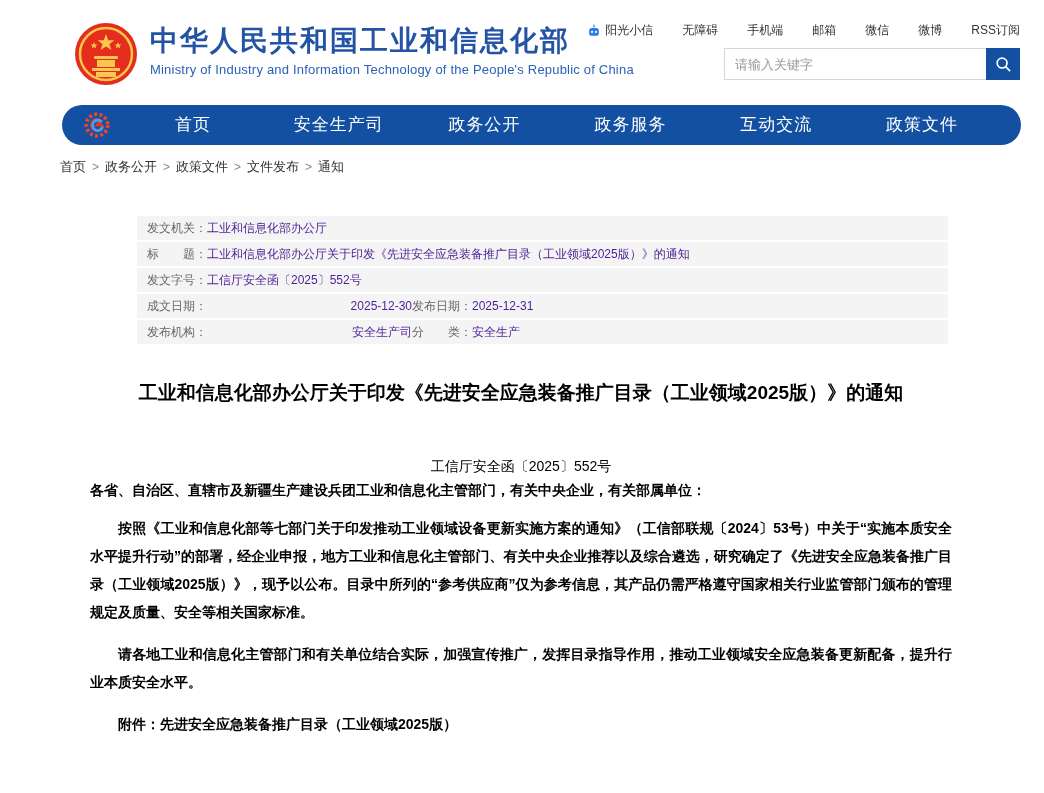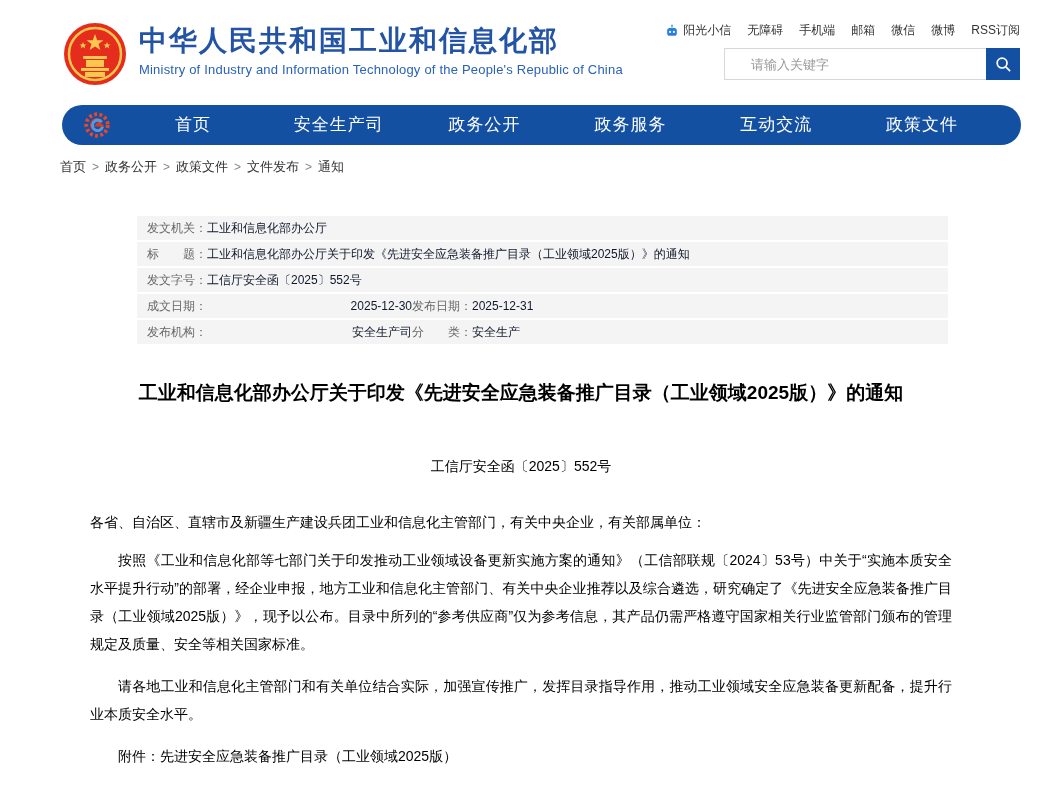--- a/index.html
+++ b/index.html
@@ -3,51 +3,51 @@
 <meta charset="utf-8">
 <style>
   * { margin:0; padding:0; box-sizing:border-box; }
   html,body { background:#fff; }
   body {
     width:1044px; height:793px; position:relative; overflow:hidden;
     font-family:"Liberation Sans", sans-serif; color:#333;
   }
   
   .header { position:relative; height:100px; background:#fff; }
-  .brand { position:absolute; left:63px; top:22px; display:flex; align-items:flex-start; }
+  .brand { position:absolute; left:74px; top:22px; display:flex; align-items:flex-start; }
   .emblem { width:64px; height:64px; flex:0 0 auto; }
   .brand-text { margin-left:12px; padding-top:3px; }
   .site-title { font-size:28px; font-weight:bold; color:#2353a4; letter-spacing:2px; line-height:32px; }
   .site-subtitle { font-size:13px; color:#2a62b8; margin-top:5px; letter-spacing:.2px; }
-  .quick-links { position:absolute; right:24px; top:22px; display:flex; gap:16px; font-size:12px; color:#333; }
+  .quick-links { position:absolute; right:24px; top:22px; display:flex; gap:29px; font-size:12px; color:#333; }
   .quick-links a { color:#333; text-decoration:none; display:flex; align-items:center; gap:4px; }
   .search-bar { position:absolute; right:24px; top:48px; width:296px; height:32px; display:flex; }
-  .search-input { flex:1; height:32px; border:1px solid #d7d7d7; border-right:none; padding:0 26px; font-size:13px; color:#3b82f6; outline:none; }
+  .search-input { flex:1; height:32px; border:1px solid #d7d7d7; border-right:none; padding:0 10px; font-size:13px; color:#3b82f6; outline:none; }
   .search-input::placeholder { color:#9a9a9a; }
   .search-btn { width:34px; height:32px; background:#1450a2; border:none; display:flex; align-items:center; justify-content:center; cursor:pointer; }
   
   .nav { position:absolute; left:62px; top:105px; width:959px; height:40px; background:#1450a2; border-radius:20px; display:flex; align-items:center; padding:0 26px 0 20px; }
   .nav-logo { width:30px; height:30px; margin-right:8px; flex:0 0 auto; }
   .nav-items { flex:1; display:flex; }
   .nav-item { flex:1; text-align:center; color:#fff; font-size:17px; text-decoration:none; letter-spacing:1px; line-height:40px; }
   
   .breadcrumb { position:absolute; left:60px; top:158px; font-size:13px; color:#333; display:flex; gap:6px; align-items:center; }
   .breadcrumb a { color:#333; text-decoration:none; }
   .crumb-sep { color:#888; font-size:12px; }
   
   .doc { position:absolute; left:90px; top:216px; width:862px; }
   .meta-table { margin-left:47px; width:811px; font-size:12px; }
   .meta-row { background:#f4f4f4; display:flex; padding:6px 10px 5px 10px; margin-bottom:2px; line-height:13px; }
   .meta-cell { display:flex;justify-content:space-between; }
   .meta-cell.col1 { width:265px; flex:0 0 auto; }
   .meta-label { color:#666; white-space:pre; }
-  .meta-value { color:#0f172a; }
+  .meta-value { color:#4c1d95; }
   .doc-title { margin-top:36px; text-align:center; font-size:19px; font-weight:bold; color:#000; line-height:26px; font-family:"Liberation Sans", sans-serif; }
   .doc-number { margin-top:52px; text-align:center; font-size:14px; color:#000; }
-  .doc-body { margin-top:32px; font-size:14px; color:#000; line-height:28px; font-family:"Liberation Sans", sans-serif; }
+  .doc-body { font-size:14px; color:#000; line-height:28px; font-family:"Liberation Sans", sans-serif;font-weight:bold; }
   .salutation { margin-bottom:10px; }
   .para { text-indent:2em; margin-bottom:14px; text-align:justify; }
   .attachment { text-indent:2em; margin-top:4px; }
 </style>
 </head>
 <body>
 
 <div class="header">
   <div class="brand">
     <svg class="emblem" viewBox="0 0 64 64">

